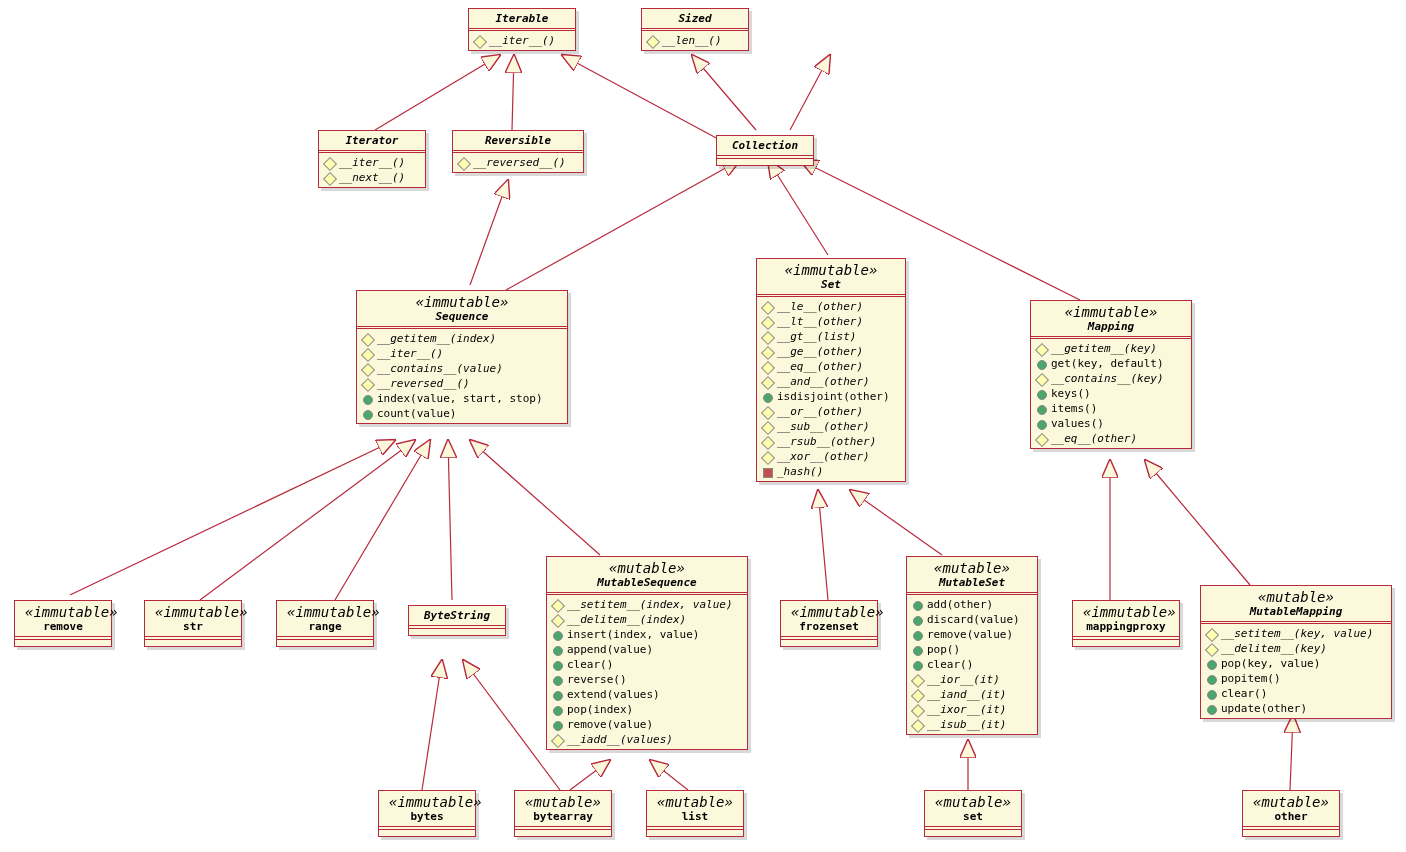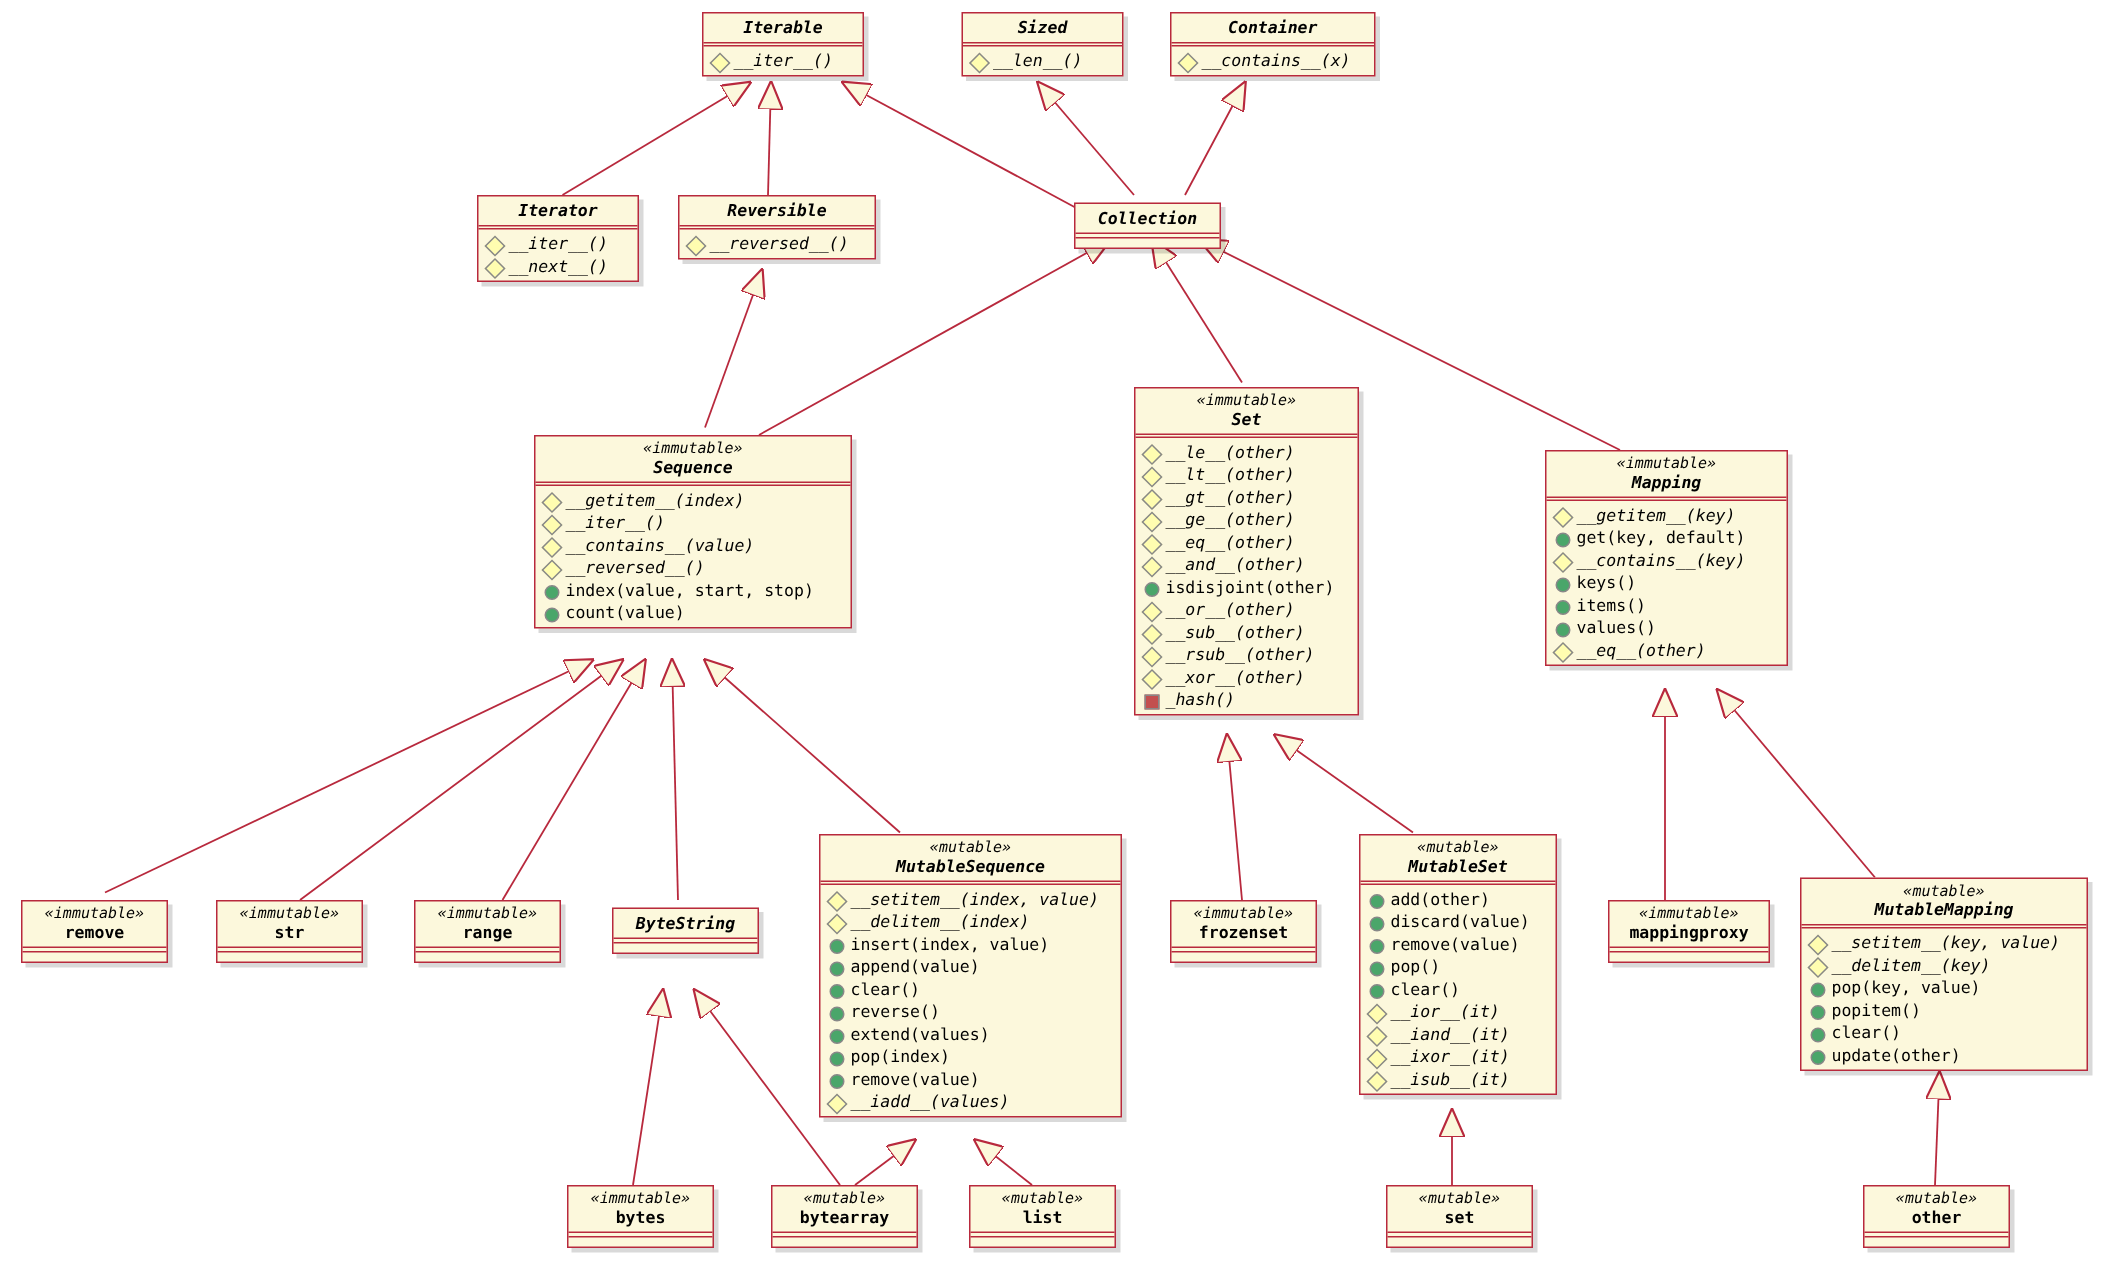--- a/index.html
+++ b/index.html
@@ -1,20 +1,20 @@
 <!DOCTYPE html>
 <html><head>
 <meta charset="utf-8">
 <style>
 body{margin:0;font-family:monospace;font-size:11px;background:#fff}
 .canvas{position:relative;width:1354px;height:852px;background:#fff}
 .cls{position:absolute;background:#fcf8dc;border:1.5px solid #b8293d;box-shadow:3px 3px 0 rgba(0,0,0,.15)}
 .cls .hdr{text-align:center;padding:3px 10px;border-bottom:1.5px solid #b8293d;font-weight:bold}
 .cls .hdr2{border-bottom:3px double #b8293d}
-.cls .stereo{font-style:italic;font-weight:normal;font-size:10px}
+.cls .stereo{font-style:italic;font-weight:normal;font-size:14px}
 .cls .name{font-style:italic}
 .cls .concrete{font-style:normal}
 .cls .body{padding:2px 6px}
 .cls .body .row{display:flex;align-items:flex-end;gap:4px;padding:1px 0;font-style:italic}
 .cls .body .row.concrete{font-style:normal}
 .cls .sep{height:6px;border-top:1.5px solid #b8293d;margin-top:2px}
 .mk{width:8px;height:8px;border:1px solid #888;transform:rotate(45deg);flex:0 0 8px}
 .mk.abs{background:#fffdb0}
 .mk.con{background:#4aa66a;border-radius:50%;transform:none}
 .mk.priv{background:#c34f4f;transform:none}
@@ -73,31 +73,20 @@
       <div class="hdr hdr2">
         <div class="name">Sized</div>
       </div>
       <div class="body">
         <div class="row">
           <span class="mk abs"></span>
           <span>__len__()</span>
         </div>
       </div>
     </div>
-<div class="cls" id="c-Container" style="left:780px;top:8px;width:135px">
-      <div class="hdr hdr2">
-        <div class="name">Container</div>
-      </div>
-      <div class="body">
-        <div class="row">
-          <span class="mk abs"></span>
-          <span>__contains__(x)</span>
-        </div>
-      </div>
-    </div>
 
 <div class="cls" id="c-Iterator" style="left:318px;top:130px;width:106px">
       <div class="hdr hdr2">
         <div class="name">Iterator</div>
       </div>
       <div class="body">
         <div class="row">
           <span class="mk abs"></span>
           <span>__iter__()</span>
         </div>
@@ -166,21 +155,21 @@
         <div class="row">
           <span class="mk abs"></span>
           <span>__le__(other)</span>
         </div>
         <div class="row">
           <span class="mk abs"></span>
           <span>__lt__(other)</span>
         </div>
         <div class="row">
           <span class="mk abs"></span>
-          <span>__gt__(other)</span>
+          <span>__gt__(list)</span>
         </div>
         <div class="row">
           <span class="mk abs"></span>
           <span>__ge__(other)</span>
         </div>
         <div class="row">
           <span class="mk abs"></span>
           <span>__eq__(other)</span>
         </div>
         <div class="row">

